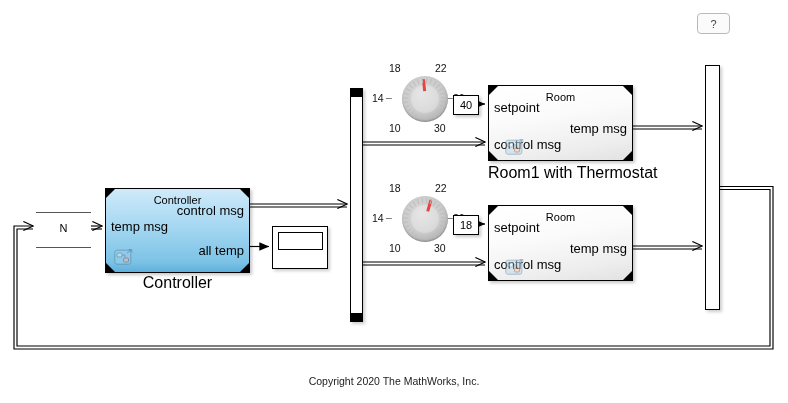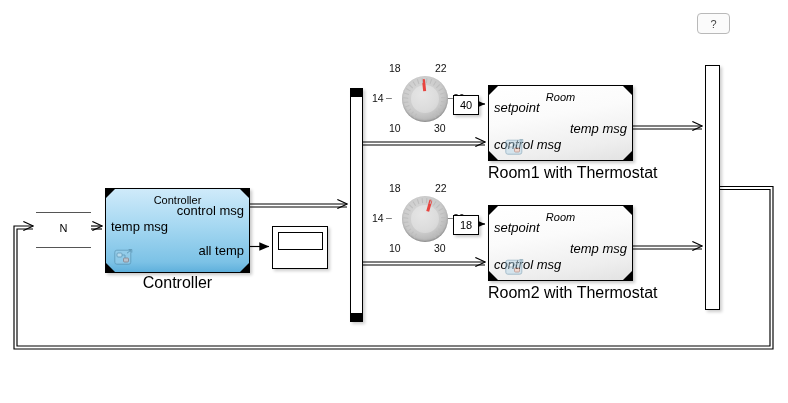--- a/index.html
+++ b/index.html
@@ -24,21 +24,21 @@
             box-shadow:2px 2px 3px rgba(0,0,0,.22);}
   .corner{position:absolute;width:0;height:0;}
   .c-tl{left:0;top:0;border-top:9px solid #000;border-right:9px solid transparent;}
   .c-tr{right:0;top:0;border-top:9px solid #000;border-left:9px solid transparent;}
   .c-bl{left:0;bottom:0;border-bottom:9px solid #000;border-right:9px solid transparent;}
   .c-br{right:0;bottom:0;border-bottom:9px solid #000;border-left:9px solid transparent;}
 
   #controller-block{left:105px;top:188px;width:145px;height:85px;
      background:linear-gradient(180deg,#cfeafa 0%,#a8d9f2 42%,#7cc2e6 88%,#5fb0dc 100%);}
   .roomblock{width:145px;height:76px;
-     background:linear-gradient(170deg,#ffffff 0%,#fbfbfb 40%,#eeeeee 78%,#e2e2e2 100%);font-style:italic;}
+     background:linear-gradient(170deg,#ffffff 0%,#fbfbfb 40%,#eeeeee 78%,#e2e2e2 100%);}
   #room1-block{left:488px;top:85px;}
   #room2-block{left:488px;top:205px;}
 
   .blk-title{position:absolute;left:0;right:0;top:5px;text-align:center;font-size:11px;}
   .port-label{position:absolute;font-size:13px;white-space:nowrap;}
   .blk-caption{position:absolute;font-size:16px;text-align:center;white-space:nowrap;}
 
   
   .sf-icon{position:absolute;width:19px;height:17px;opacity:.5;}
 
@@ -82,20 +82,21 @@
 
   
   #wires{position:absolute;left:0;top:0;width:788px;height:403px;pointer-events:none;}
 </style>
 </head>
 <body>
 
 <div id="canvas">
 
   <div class="abs" id="help-btn">?</div>
+  <div class="abs" id="copyright">Copyright 2020 The MathWorks, Inc.</div>
 
   <svg id="wires" viewBox="0 0 788 403" xmlns="http://www.w3.org/2000/svg">
     <defs>
       <marker id="arw" markerWidth="9" markerHeight="9" refX="8.4" refY="4.5" orient="auto">
         <path d="M0,0.6 L8.6,4.5 L0,8.4" fill="none" stroke="#000" stroke-width="1.1"></path>
       </marker>
       <marker id="arwf" markerWidth="9" markerHeight="9" refX="8.4" refY="4.5" orient="auto">
         <path d="M0,0.7 L8.6,4.5 L0,8.3 Z" fill="#000"></path>
       </marker>
     </defs>
@@ -279,15 +280,14 @@
     <div class="port-label" style="left:5px;top:51px;">control msg</div>
     <div class="port-label" style="right:5px;top:35px;">temp msg</div>
     <svg class="sf-icon" style="left:16px;bottom:4px;" viewBox="0 0 19 17">
       <rect x="0.8" y="1.2" width="16" height="14" rx="2" fill="#b9d8ea" stroke="#5d8ba6" stroke-width="1"></rect>
       <rect x="3" y="4" width="5" height="4" rx="1" fill="#eef3f6" stroke="#4a7c96" stroke-width=".8"></rect>
       <rect x="9.5" y="9" width="5" height="4" rx="1" fill="#f0bfae" stroke="#8a4030" stroke-width=".8"></rect>
       <path d="M8,6 L11,6 L11,9" fill="none" stroke="#4a7c96" stroke-width=".8"></path>
       <path d="M13,4.2 L17.6,0.6 M14.6,0.5 L17.8,0.5 L17.8,3.6" stroke="#4a7c96" stroke-width="1" fill="none"></path>
     </svg>
   </div>
-  <div class="abs blk-caption" style="left:488px;top:284px;width:145px;">Room2 with Thermostat</div>
 
 </div>
 
 </body></html>

